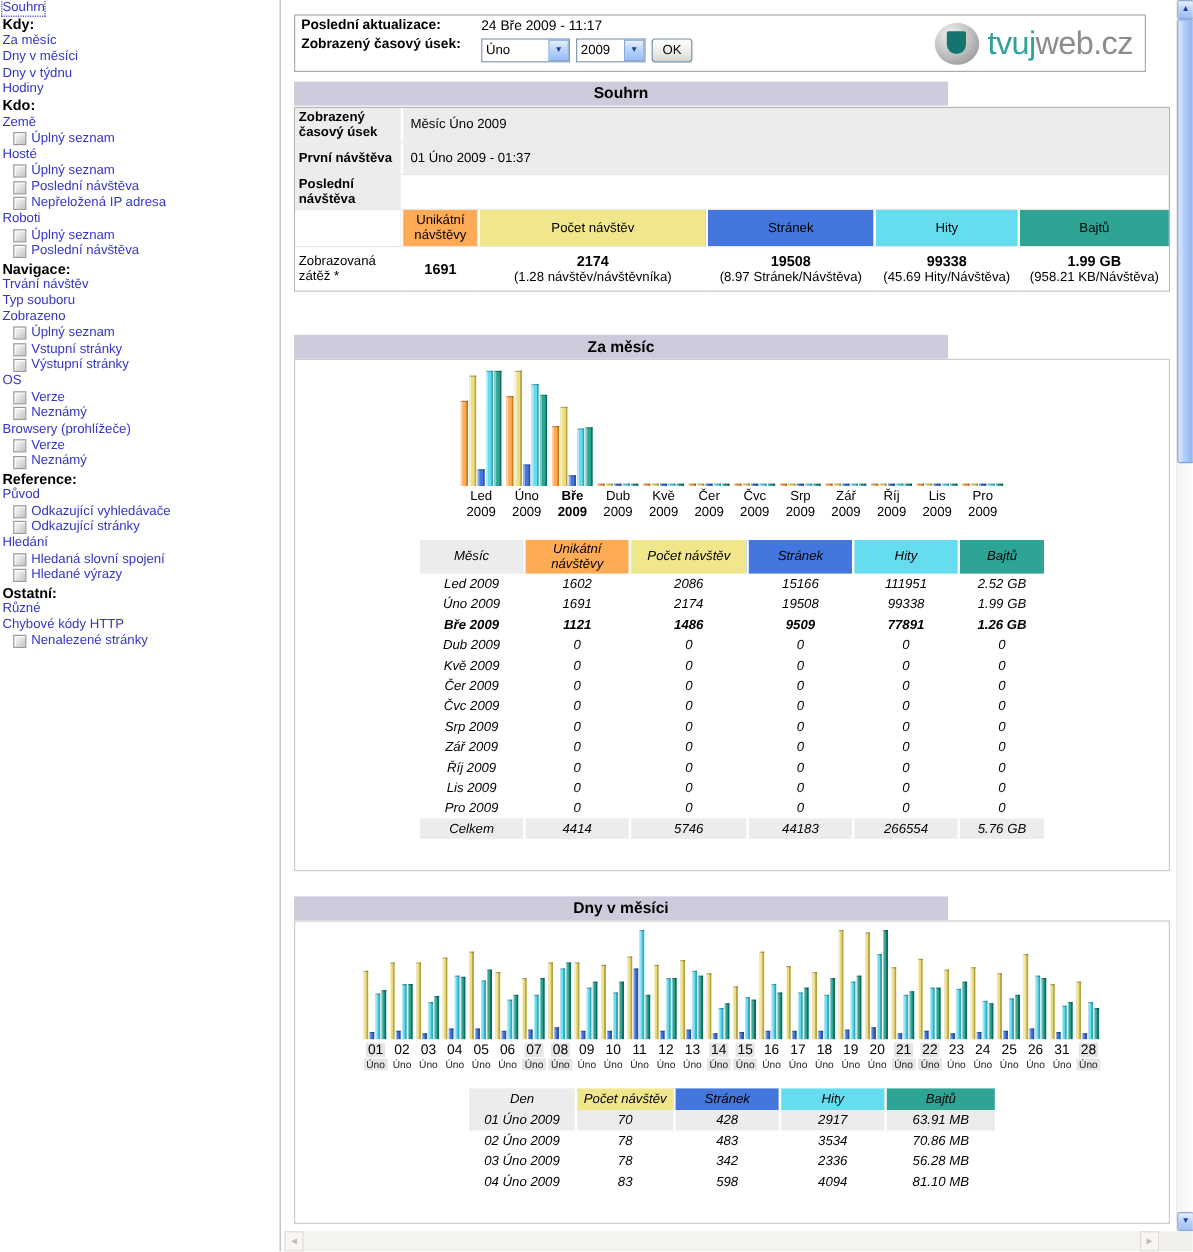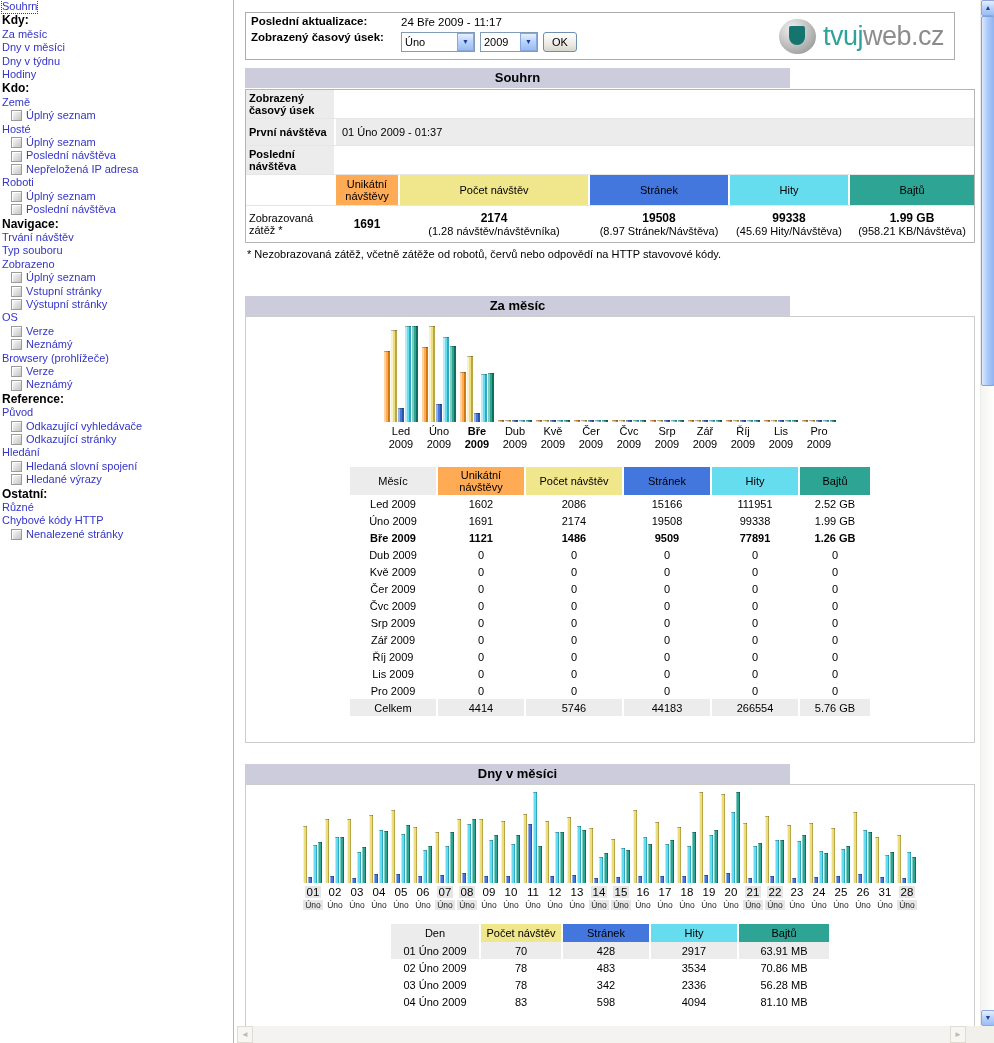--- a/index.html
+++ b/index.html
@@ -74,21 +74,21 @@
   .mlabel{text-align:center;font-size:11px;line-height:13px;margin-top:3px;}
   .mlabel.cur{font-weight:bold;}
   .dgroup{width:22px;}
   .dlabel{text-align:center;margin-top:3px;}
   .dlabel .num{font-size:11.5px;line-height:12px;display:inline-block;padding:0 2px;}
   .dlabel .sub{font-size:8.5px;line-height:10px;color:#222;display:inline-block;padding:0 2px;}
   .dlabel.weekend .num,.dlabel.weekend .sub{background:#E6E6E6;}
   .avg-group{margin-left:26px;width:50px;}
   .avg-label{font-size:12px;text-align:center;margin-top:8px;}
   
-  .dtable{margin:16px auto 12px auto;}
+  .dtable{margin:16px auto 12px auto;font-style:italic;}
   .trow{display:flex;}
   .tcell{box-sizing:border-box;text-align:center;padding:2px 2px;border-left:2px solid #fff;
          display:flex;align-items:center;justify-content:center;}
   .trow .tcell:first-child{border-left:none;}
   .thead .tcell{min-height:18px;}
   .hdr-gray{background:#ECECEC;}
   .trow.bold{font-weight:bold;}
   .trow.total .tcell,.trow.hl .tcell{background:#ECECEC;}
   .trow.data .tcell{min-height:17px;padding:1px 2px;}
   
@@ -233,20 +233,21 @@
           <div class="u"></div>
         </div>
       <div class="logo-text"><span class="p1">tvuj</span><span class="p2">web.cz</span></div>
     </div>
   </div>
 
   <div class="section-title" style="margin-top:8px;">Souhrn</div>
   <div id="summary-table">
     <div class="srow" style="min-height:26px;">
       <div class="scell slabel">Zobrazený časový úsek</div>
+      <div class="scell sval">Měsíc Úno 2009</div>
     </div>
     <div class="srow" style="min-height:26px;">
       <div class="scell slabel">První návštěva</div>
       <div class="scell sval">01 Úno 2009 - 01:37</div>
     </div>
     <div class="srow" style="min-height:26px;">
       <div class="scell slabel">Poslední návštěva</div>
     </div>
     <div class="srow" style="min-height:30px;">
       <div class="scell" style="width:88px;background:#fff;"></div>
@@ -272,21 +273,20 @@
       <div class="scell dcell" style="width:120px;">
           <span class="main">99338</span>
           <span class="sub">(45.69 Hity/Návštěva)</span>
         </div>
       <div class="scell dcell" style="width:126px;">
           <span class="main">1.99 GB</span>
           <span class="sub">(958.21 KB/Návštěva)</span>
         </div>
     </div>
   </div>
-  <div id="footnote">* Nezobrazovaná zátěž, včetně zátěže od robotů, červů nebo odpovědí na HTTP stavovové kódy.</div>
 
   <div class="section-title" style="margin-top:36px;">Za měsíc</div>
   <div class="section-box" style="padding:10px 0 14px 0;">
     <div id="month-chart" class="chart">
         <div class="mgroup">
           <div class="bars" style="height: 95px;">
             <span class="bar bar-orange" style="width: 6px; height: 70px;"></span>
             <span class="bar bar-yellow" style="width: 6px; height: 91px;"></span>
             <span class="bar bar-blue" style="width: 6px; height: 13px;"></span>
             <span class="bar bar-cyan" style="width: 6px; height: 95px;"></span>

